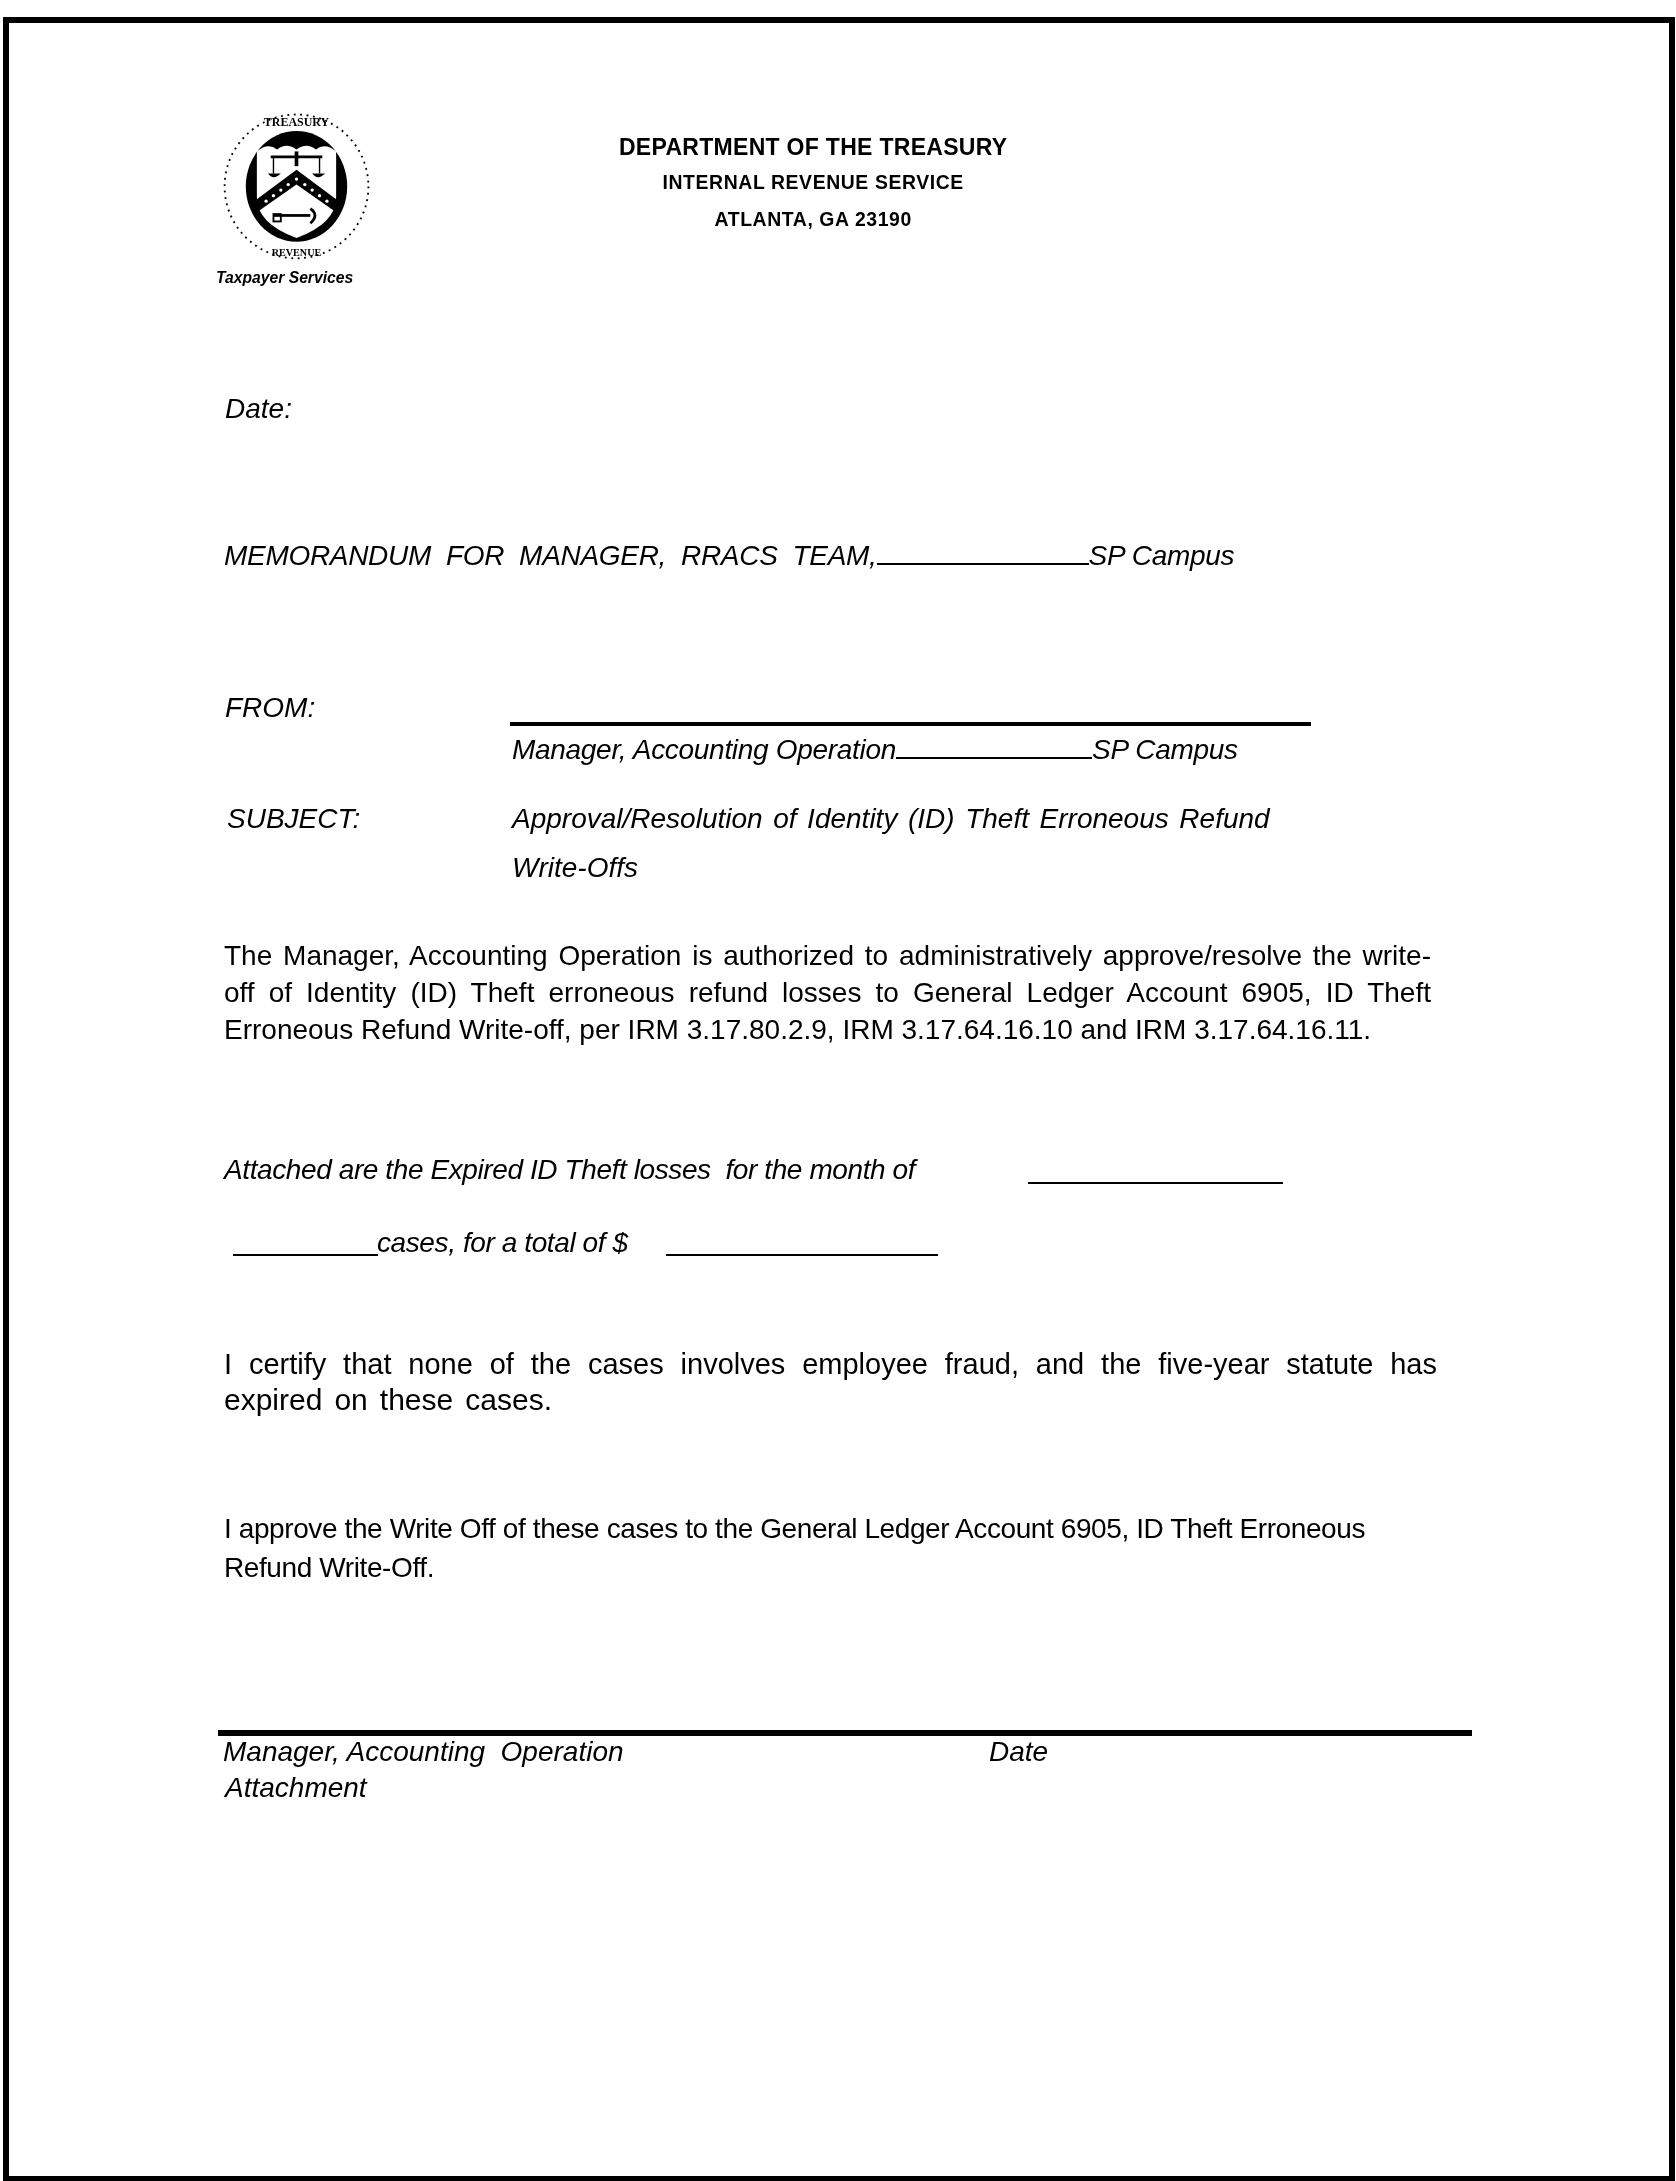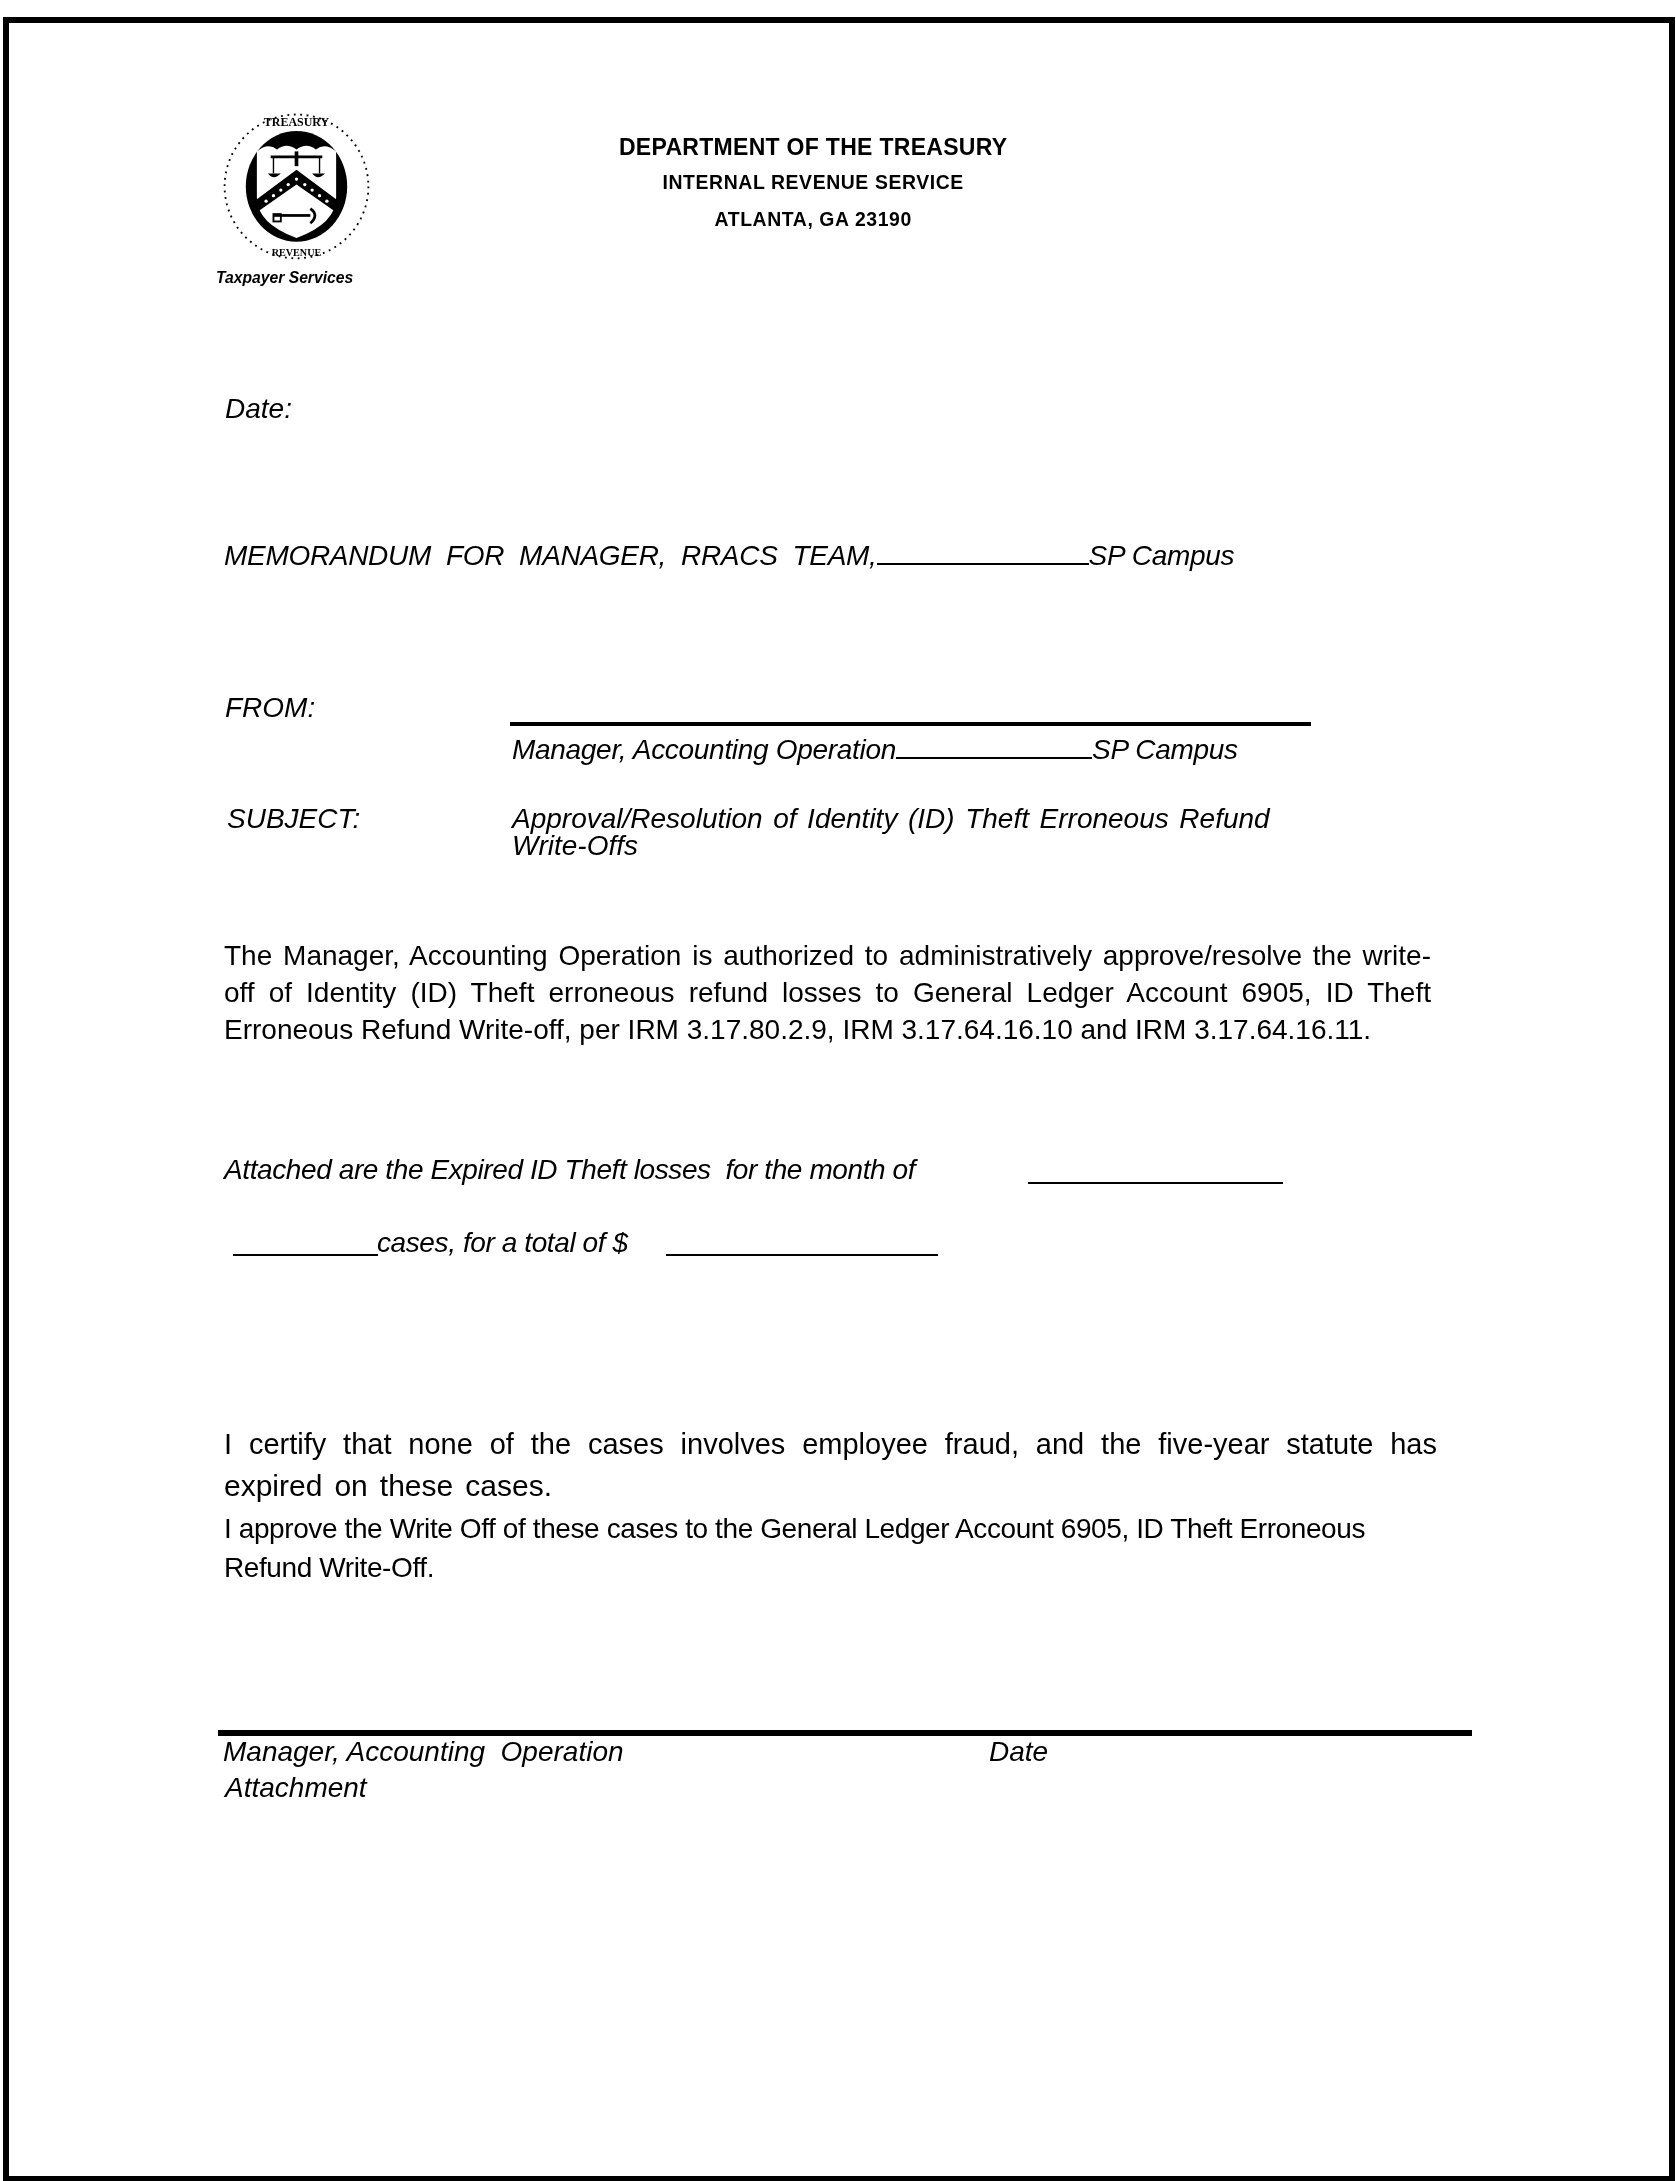--- a/index.html
+++ b/index.html
@@ -69,34 +69,34 @@
 </div>
 
 <div class="abs body-text" style="left:225px; top:692px;">FROM:</div>
 <div class="rule" style="left:510px; top:722px; width:801px; height:3.7px;"></div>
 <div class="abs body-text" style="left:512px; top:734px; letter-spacing:-0.3px;">
   <span>Manager, Accounting Operation</span><span class="blank" style="width:196px;"></span><span>SP Campus</span>
 </div>
 
 <div class="abs body-text" style="left:227px; top:803px;">SUBJECT:</div>
 <div class="abs body-text" style="left:512px; top:803px; word-spacing:2.8px;">Approval/Resolution of Identity (ID) Theft Erroneous Refund</div>
-<div class="abs body-text" style="left:512px; top:830px;">Write-Offs</div>
+<div class="abs body-text" style="left:512px; top:852px;">Write-Offs</div>
 
 <div class="para justify" style="left:224px; top:930px; width:1207px;">The Manager, Accounting Operation is authorized to administratively approve/resolve the write-off of Identity (ID) Theft erroneous refund losses to General Ledger Account 6905, ID Theft Erroneous Refund Write-off, per IRM 3.17.80.2.9, IRM 3.17.64.16.10 and IRM 3.17.64.16.11.</div>
 
 <div class="abs body-text" style="left:224px; top:1154px; letter-spacing:-0.4px;">
   <span style="white-space:pre;">Attached are the Expired ID Theft losses  for the month of</span>
 </div>
 <div class="blank" style="position:absolute; left:1028px; top:1181px; width:255px;"></div>
 
 <div class="blank" style="position:absolute; left:233px; top:1253px; width:145px;"></div>
 <div class="abs body-text" style="left:377px; top:1227px; letter-spacing:-0.4px;">cases, for a total of $</div>
 <div class="blank" style="position:absolute; left:666px; top:1253px; width:272px;"></div>
 
-<div class="para justify" style="left:224px; top:1416px; width:1213px; font-size:29px; line-height:42px; word-spacing:3.7px;">
+<div class="para justify" style="left:224px; top:1340px; width:1213px; font-size:29px; line-height:35px; word-spacing:3.7px;">
   <span>I  certify that none of the cases involves employee fraud, and the five-year statute has </span><span class="big">expired on these cases.</span>
 </div>
 
 <div class="para" style="left:224px; top:1509px; width:1218px; letter-spacing:-0.4px; line-height:39px;">I approve the Write Off of these cases to the General Ledger Account 6905, ID Theft Erroneous Refund Write-Off.</div>
 
 <div class="rule" style="left:218px; top:1730px; width:1254px; height:5.5px;"></div>
 <div class="abs body-text" style="left:223px; top:1736px; white-space:pre;">Manager, Accounting  Operation</div>
 <div class="abs body-text" style="left:989px; top:1736px;">Date</div>
 
 <div class="abs body-text" style="left:225px; top:1772px;">Attachment</div>

